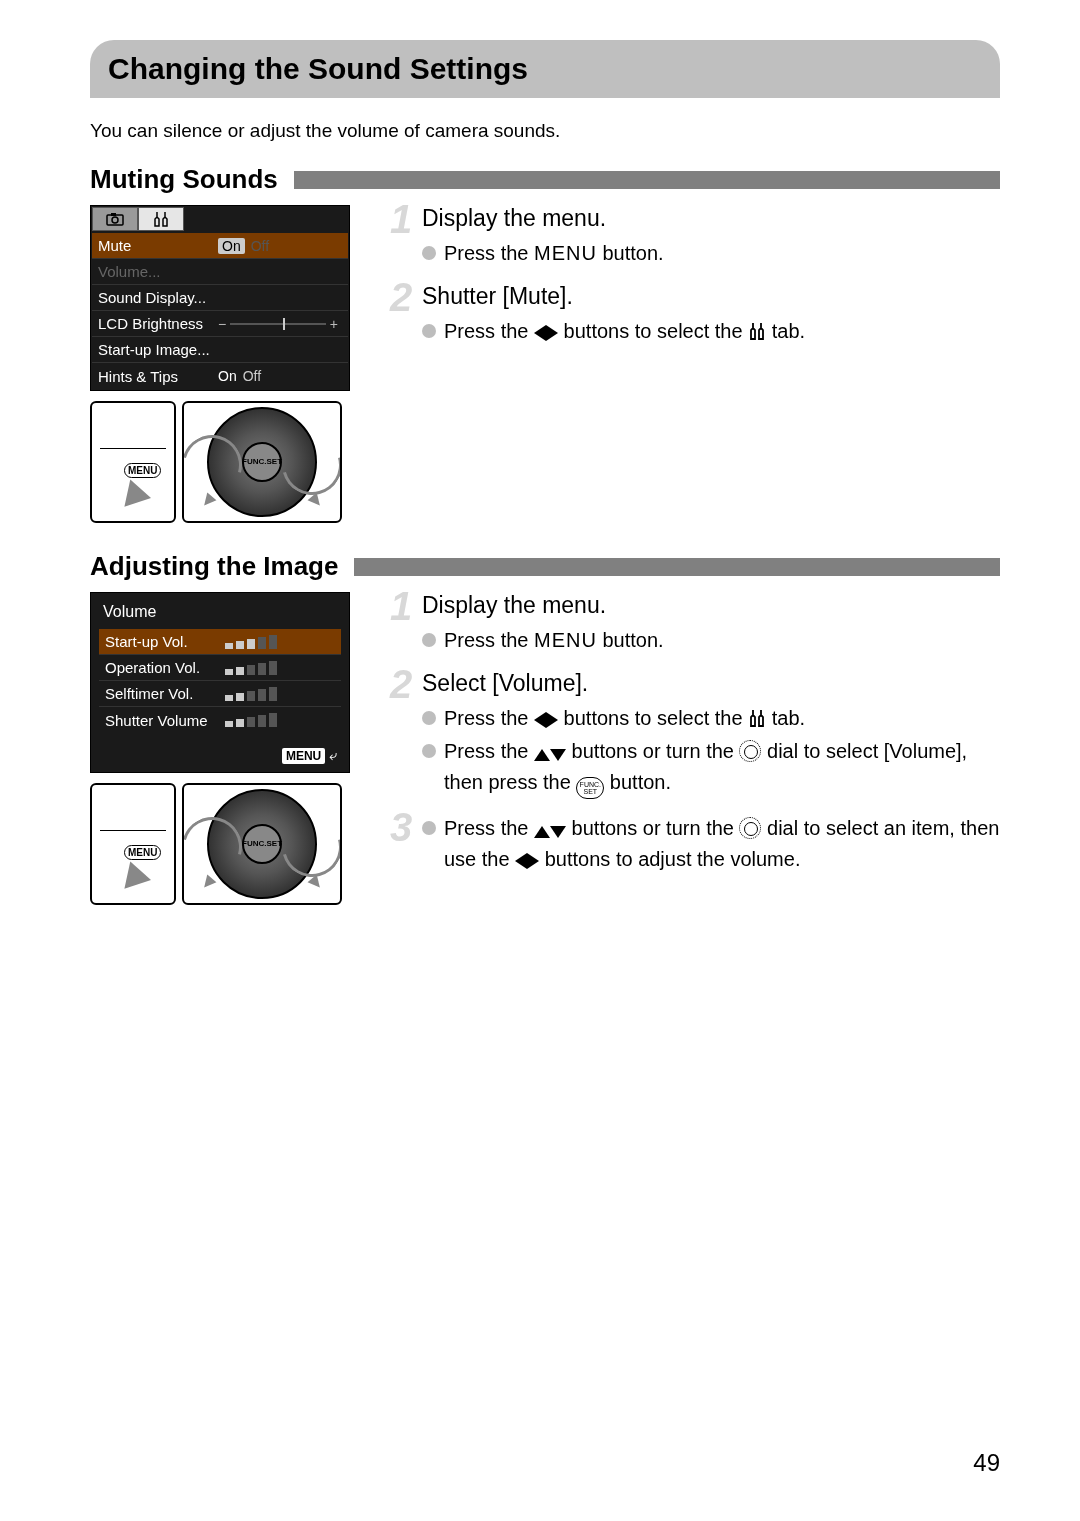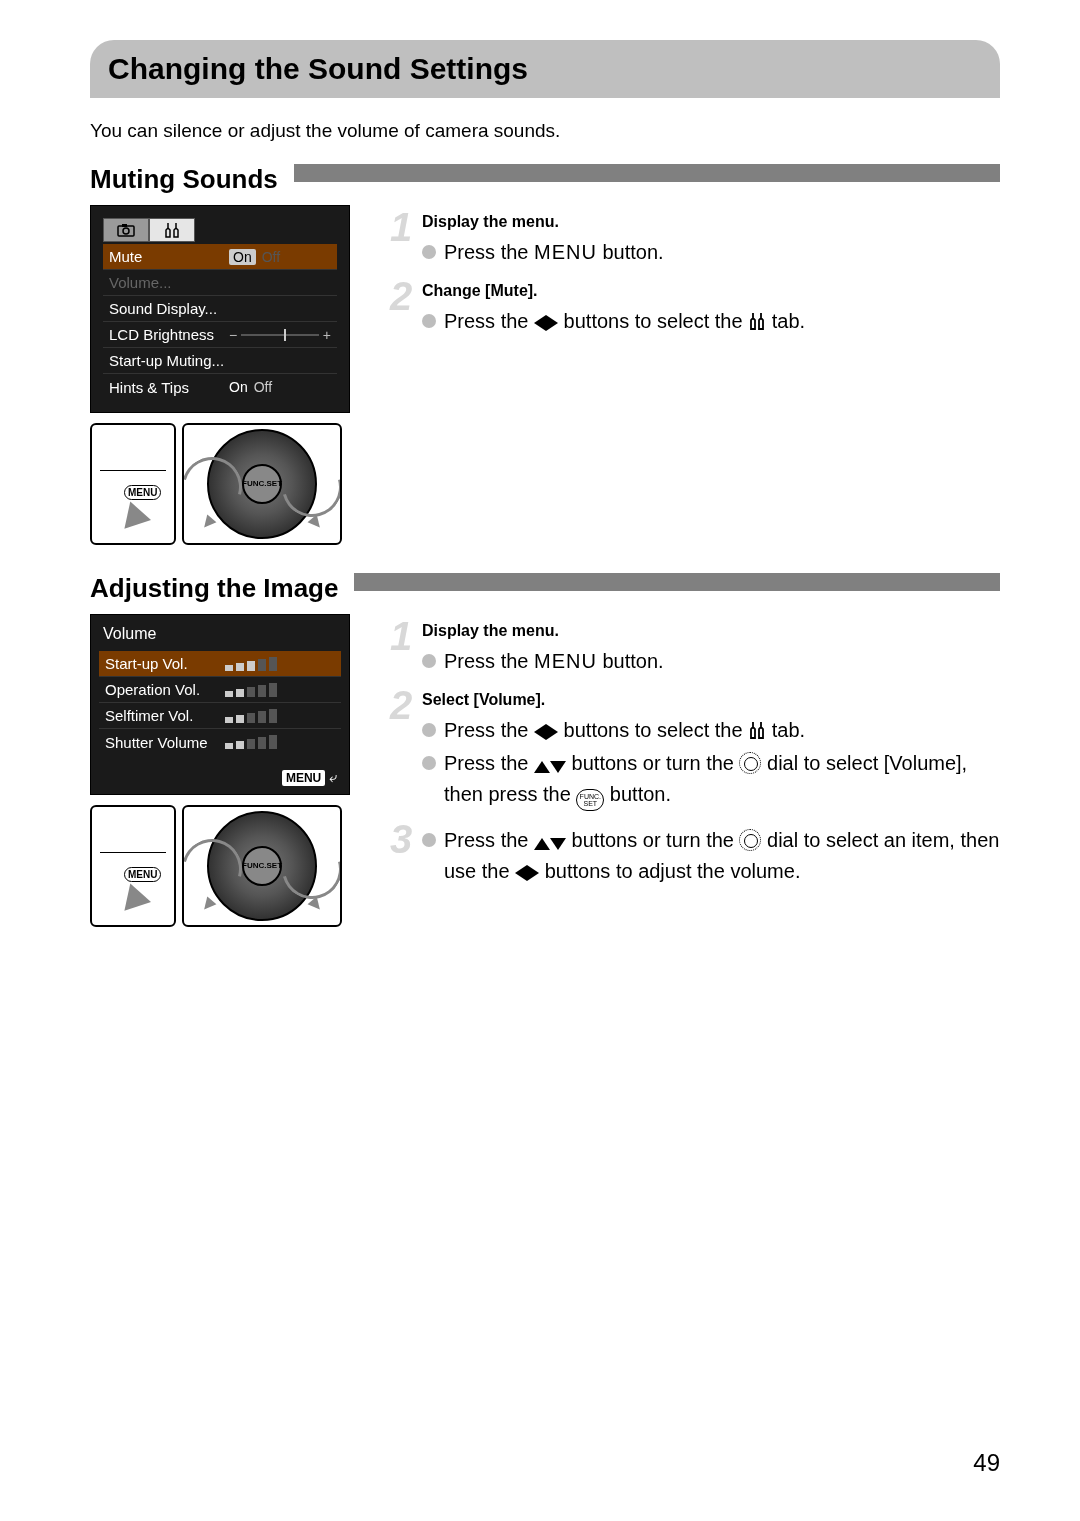--- a/index.html
+++ b/index.html
@@ -20,21 +20,21 @@
     padding: 12px 18px;
     border-radius: 24px 24px 0 0;
     margin-bottom: 22px;
   }
   .intro {
     font-size: 19px;
     margin-bottom: 22px;
   }
   .section-row {
     display: flex;
-    align-items: flex-start;
+    align-items: center;
     margin-bottom: 10px;
   }
   .section-title {
     font-weight: 900;
     font-size: 26px;
     white-space: nowrap;
     margin-right: 6px;
   }
   .section-gap {
     width: 10px;
@@ -51,21 +51,21 @@
     gap: 26px;
   }
   .lcol { width: 280px; flex: 0 0 280px; }
   .rcol { flex: 1; }
   
   .lcd {
     background: #1a1a1a;
     color: #fff;
     font-size: 15px;
     width: 260px;
-    padding: 12px;
+    padding: 1px;
     border: 1px solid #000;
     margin-bottom: 10px;
   }
   .lcd2 {
     background: #1a1a1a;
     color: #fff;
     font-size: 15px;
     width: 260px;
     border: 1px solid #000;
     padding: 8px;
@@ -166,21 +166,21 @@
     border-left: 6px solid transparent; border-right: 6px solid transparent;
     border-top: 12px solid #888;
   }
   
   .step { position: relative; padding-left: 26px; margin-bottom: 14px; }
   .step-num {
     position: absolute; left: -6px; top: -8px;
     font-size: 40px; font-weight: 900; font-style: italic;
     color: #d8d8d8;
   }
-  .step-title { font-size: 16px; font-weight: 700; margin-bottom: 6px; margin-top: 8px; }
+  .step-title { font-size: 23px; font-weight: 400; margin-bottom: 6px; }
   .bullet-line {
     display: flex; align-items: flex-start; gap: 8px;
     font-size: 20px; line-height: 1.55; margin-bottom: 2px;
   }
   .bullet-dot {
     width: 14px; height: 14px; border-radius: 50%;
     background: #bdbdbd; flex: 0 0 14px; margin-top: 8px;
   }
   .inline-icon {
     display: inline-flex; align-items: center; justify-content: center;
@@ -261,21 +261,21 @@
             <div class="lcd-label">LCD Brightness</div>
             <div class="slider">
               <span class="minus">−</span>
               <div class="track">
                 <div class="tick" style="left:55.00000000000001%"></div>
               </div>
               <span class="plus">+</span>
             </div>
           </div>
           <div class="lcd-row">
-            <div class="lcd-label">Start-up Muting...</div>
+            <div class="lcd-label">Start-up Image...</div>
           </div>
           <div class="lcd-row">
             <div class="lcd-label">Hints &amp; Tips</div>
             <div class="lcd-val">
               <span style="color: rgb(255, 255, 255);">On</span>
               <span>Off</span>
             </div>
           </div>
         </div>
     </div>
@@ -306,21 +306,21 @@
       <div class="step">
         <div class="step-num">1</div>
         <div class="step-title">Display the menu.</div>
         <div class="bullet-line">
           <div class="bullet-dot"></div>
           <div>Press the <span class="txt-menu">MENU</span> button.</div>
         </div>
       </div>
       <div class="step">
         <div class="step-num">2</div>
-        <div class="step-title">Change [Mute].</div>
+        <div class="step-title">Shutter [Mute].</div>
         <div class="bullet-line">
           <div class="bullet-dot"></div>
           <div>Press the <span class="inline-icon">
               <span class="tri-l"></span>
               <span class="tri-r"></span>
             </span> buttons to select the <span class="inline-icon">
               <svg width="18" height="20" viewBox="0 0 18 20">
                 <path d="M5 2 L5 7 L3 9 L3 18 L7 18 L7 9 L5 7 M13 2 L13 7 L11 9 L11 18 L15 18 L15 9 L13 7" stroke="#000" stroke-width="1.8" fill="none"></path>
               </svg>
             </span> tab.</div>

